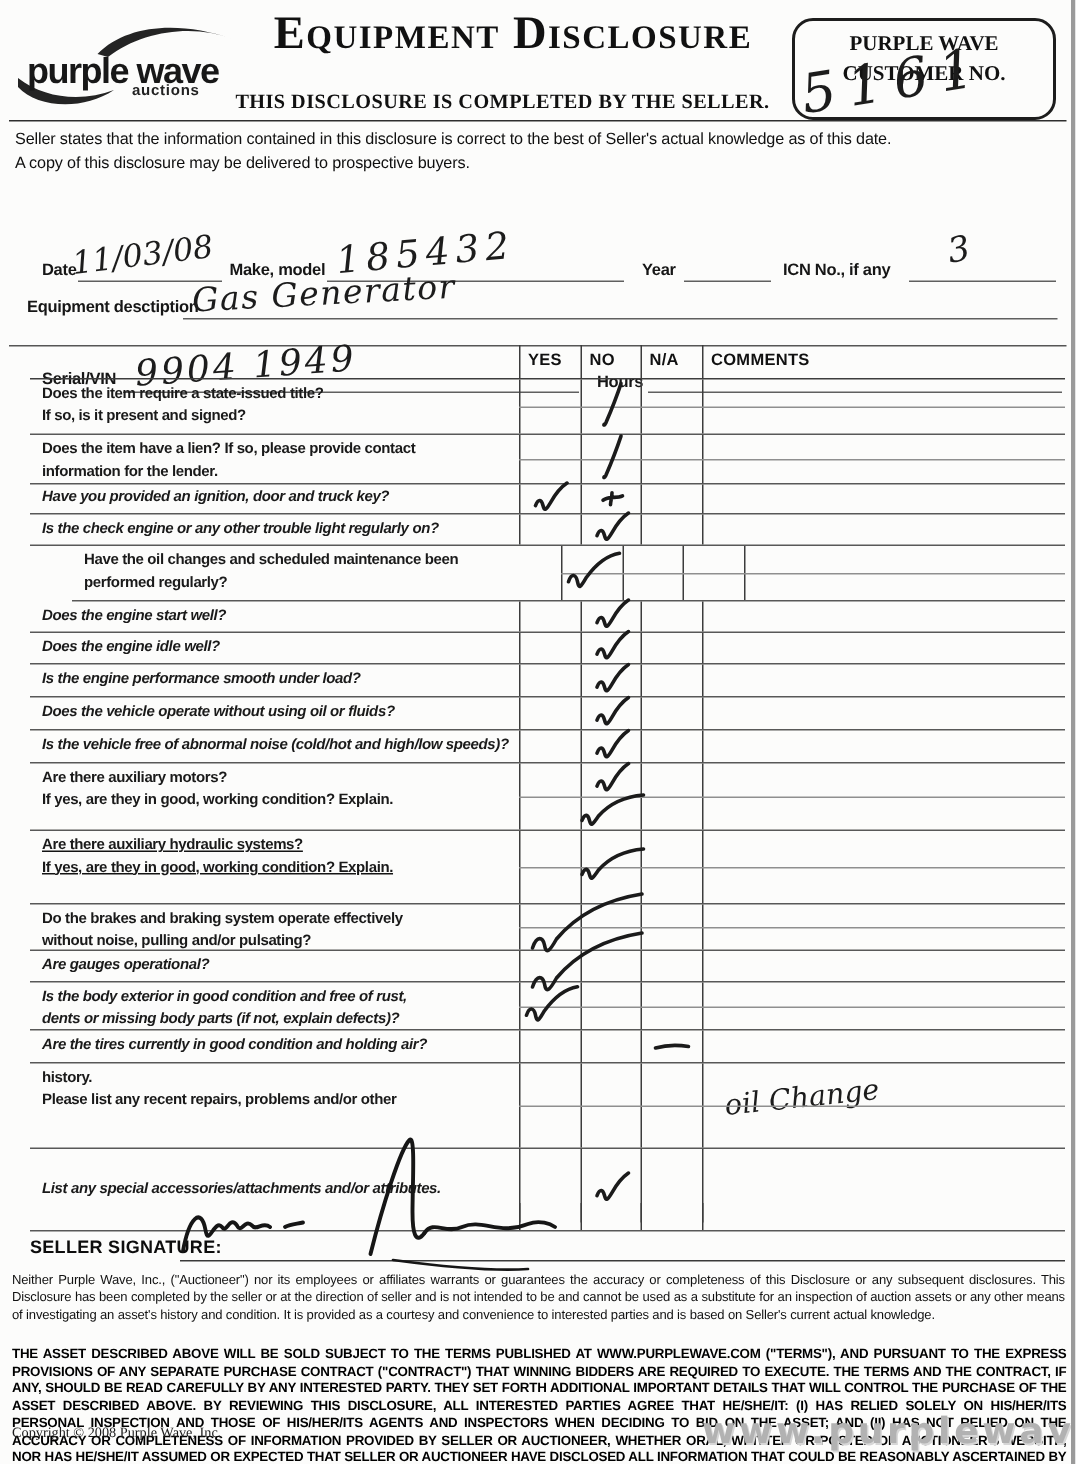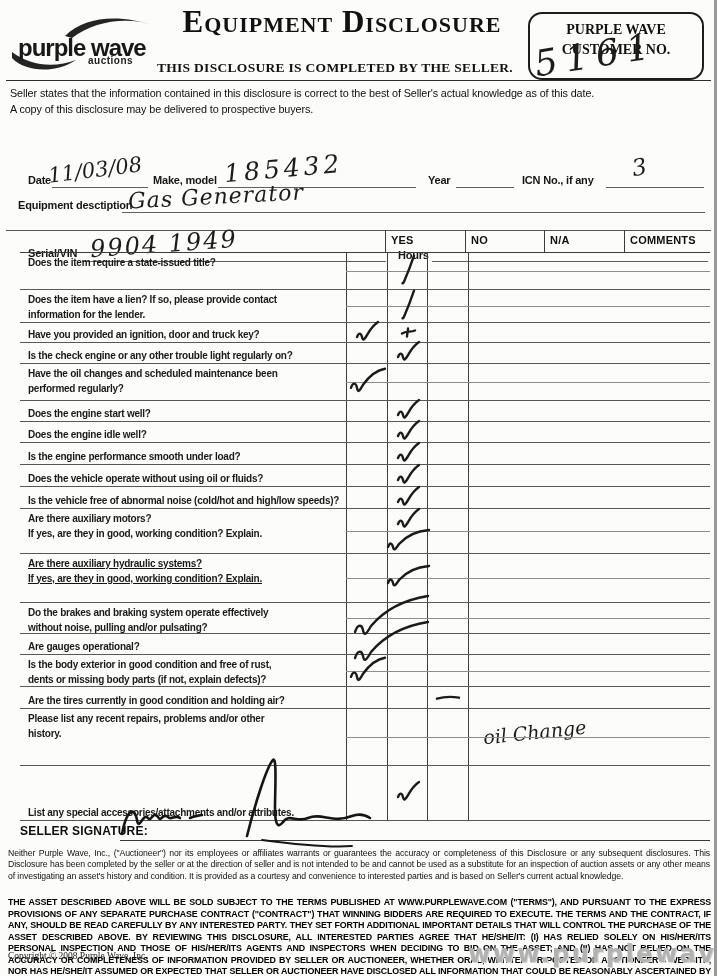--- a/index.html
+++ b/index.html
@@ -30,21 +30,21 @@
   .uline{border-bottom:1.3px solid #5f5f5f;height:1px;}
 
   
   #qtable{position:absolute;left:20px;top:230px;width:690px;}
   .trow{display:grid;grid-template-columns:326px 41px 40px 41px 1fr;position:relative;
         border-bottom:1.2px solid #585858;}
   .hrow{border-bottom:1.4px solid #3d3d3d;}
   .ccell{border-left:1.5px solid #3c3c3c;position:relative;overflow:visible;}
   .qcell{padding:3px 4px 0 8px;font-size:10px;font-weight:bold;letter-spacing:-0.25px;
          color:#1a1a1a;line-height:1.45;overflow:hidden;}
-  .c1 .qcell{display:flex;align-items:flex-end;padding-top:0;}
+  .c1 .qcell{display:flex;align-items:center;padding-top:0;font-style:italic;}
   .hcell{font-size:11px;font-weight:bold;color:#111;padding:4px 0 0 5px;letter-spacing:0.2px;}
   .subline{position:absolute;left:326px;right:0;top:50%;border-top:1px solid #8f8f8f;}
   .mark{position:absolute;left:50%;top:50%;transform:translate(-50%,-54%);z-index:5;}
   .mark.pos-top{top:26%;}
   .mark.pos-bot{top:74%;}
   .mark.spanleft{left:4px;top:42%;transform:translateY(-50%);}
   .cmt-hand{position:absolute;left:14px;top:12px;font-size:19px;transform:rotate(-6deg);}
   .stub{position:absolute;width:0;border-left:1.5px solid #3c3c3c;height:13px;}
 
   
@@ -107,30 +107,31 @@
 
     <span class="flabel abs" style="left:28px;top:203px;">Serial/VIN</span>
     <div class="uline abs" style="left:82px;top:216px;width:304px;"></div>
     <span class="hand abs" style="left:90px;top:186px;font-size:24px;transform:rotate(-4deg);letter-spacing:2px;">9904 1949</span>
 
     <span class="flabel abs" style="left:398px;top:205px;">Hours</span>
     <div class="uline abs" style="left:432px;top:216px;width:276px;"></div>
   </div>
 
   <div id="qtable">
-      <div class="trow hrow" style="height: 22px; gap: 39px;">
+      <div class="trow hrow" style="height: 22px;">
         <div></div>
         <div class="ccell hcell">YES</div>
         <div class="ccell hcell">NO</div>
         <div class="ccell hcell">N/A</div>
         <div class="ccell hcell">COMMENTS</div>
       </div>
       <div class="trow" style="height: 36px;">
         <div class="qcell">
           <div>Does the item require a state-issued title?</div>
+          <div>If so, is it present and signed?</div>
         </div>
         <div class="ccell"></div>
         <div class="ccell">
           <svg width="16" height="32" viewBox="0 0 16 32" class="mark">
             <path d="M14,2 C11,11 7,21 4,28 C3,30 2,30 3,29" fill="none" stroke="#1b1b1b" stroke-width="2.4" stroke-linecap="round"></path>
           </svg>
         </div>
         <div class="ccell"></div>
         <div class="ccell"></div>
         <div class="subline"></div>
@@ -173,21 +174,21 @@
         </div>
         <div class="ccell"></div>
         <div class="ccell">
           <svg width="26" height="24" viewBox="0 0 26 24" class="mark">
             <path d="M3,17 C5,12 7,13 8,17 C9,21 10,20 13,15 C17,8 21,4 24,2" fill="none" stroke="#1b1b1b" stroke-width="2.4" stroke-linecap="round"></path>
           </svg>
         </div>
         <div class="ccell"></div>
         <div class="ccell"></div>
       </div>
-      <div class="trow" style="height: 36px;">
+      <div class="trow" style="height: 36px; margin-left: 28px;">
         <div class="qcell">
           <div>Have the oil changes and scheduled maintenance been</div>
           <div>performed regularly?</div>
         </div>
         <div class="ccell">
           <svg width="40" height="30" viewBox="0 0 40 30" class="mark">
             <path d="M4,22 C6,16 9,17 10,22 C11,27 12,26 16,19 C24,8 32,4 38,3" fill="none" stroke="#1b1b1b" stroke-width="2.4" stroke-linecap="round"></path>
           </svg>
         </div>
         <div class="ccell"></div>
@@ -314,21 +315,21 @@
         </div>
         <div class="ccell">
           <svg width="80" height="44" viewBox="0 0 80 44" class="mark spanleft">
             <path d="M4,38 C7,29 11,31 12,36 C13,42 15,41 20,32 C36,13 58,5 77,2" fill="none" stroke="#1b1b1b" stroke-width="2.4" stroke-linecap="round"></path>
           </svg>
         </div>
         <div class="ccell"></div>
         <div class="ccell"></div>
         <div class="ccell"></div>
       </div>
-      <div class="trow" style="height: 31px;">
+      <div class="trow" style="height: 31px; font-style: italic;">
         <div class="qcell">
           <div>Is the body exterior in good condition and free of rust,</div>
           <div>dents or missing body parts (if not, explain defects)?</div>
         </div>
         <div class="ccell">
           <svg width="40" height="30" viewBox="0 0 40 30" class="mark">
             <path d="M4,22 C6,16 9,17 10,22 C11,27 12,26 16,19 C24,8 32,4 38,3" fill="none" stroke="#1b1b1b" stroke-width="2.4" stroke-linecap="round"></path>
           </svg>
         </div>
         <div class="ccell"></div>
@@ -344,22 +345,22 @@
         <div class="ccell"></div>
         <div class="ccell">
           <svg width="26" height="8" viewBox="0 0 26 8" class="mark">
             <path d="M2,5 C9,3 18,3 24,4" fill="none" stroke="#1b1b1b" stroke-width="2.4" stroke-linecap="round"></path>
           </svg>
         </div>
         <div class="ccell"></div>
       </div>
       <div class="trow" style="height: 56px;">
         <div class="qcell">
+          <div>history.</div>
           <div>Please list any recent repairs, problems and/or other</div>
-          <div>history.</div>
         </div>
         <div class="ccell"></div>
         <div class="ccell"></div>
         <div class="ccell"></div>
         <div class="ccell">
           <span class="hand cmt-hand">oil Change</span>
         </div>
         <div class="subline"></div>
       </div>
       <div class="trow c1" style="height: 54px;">

